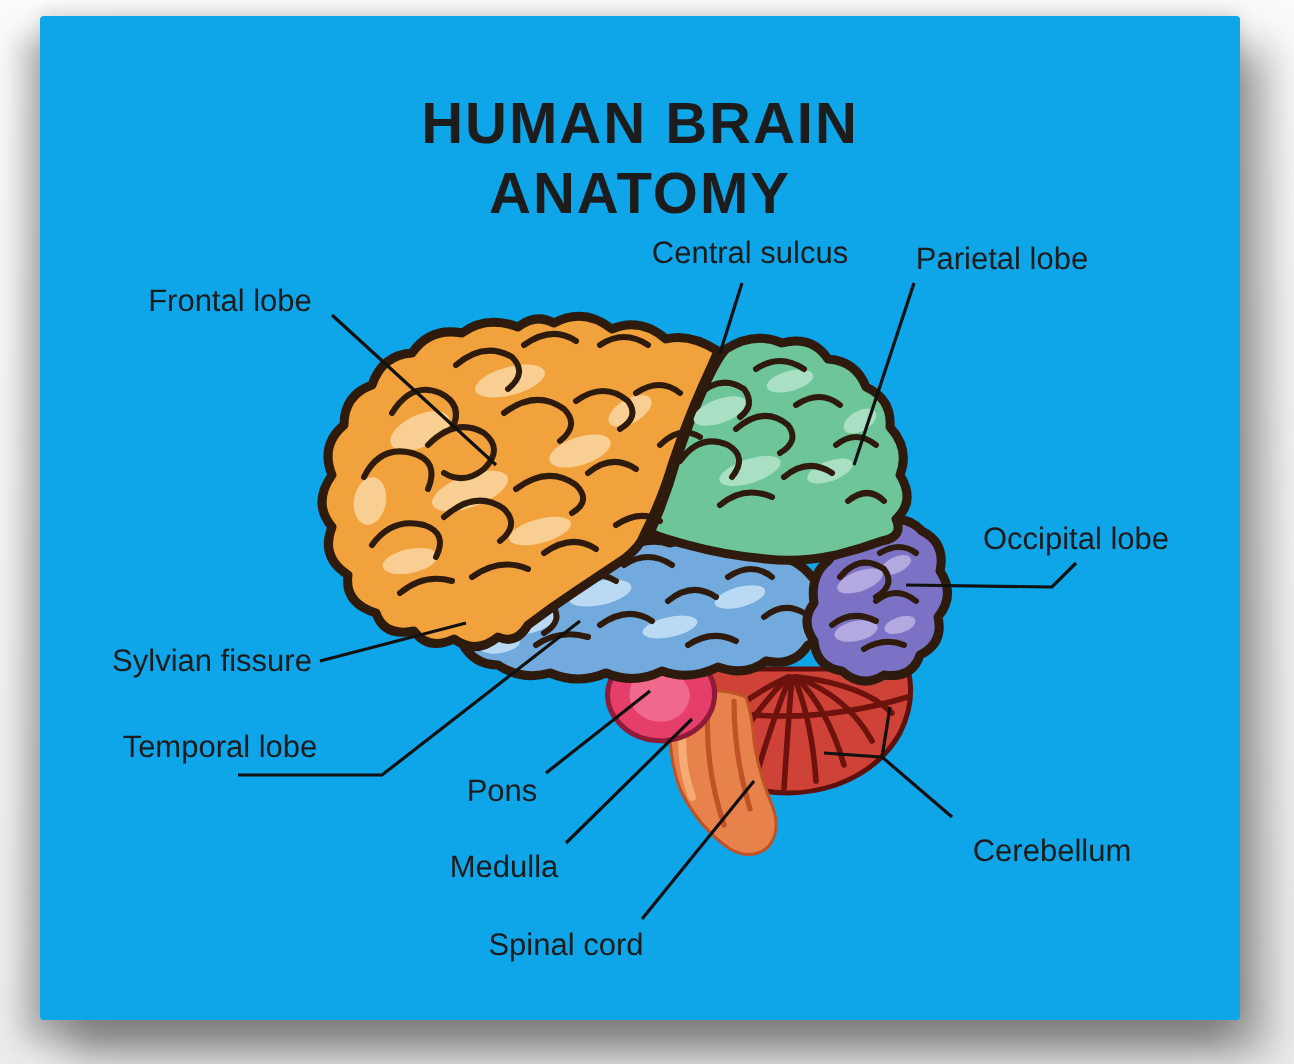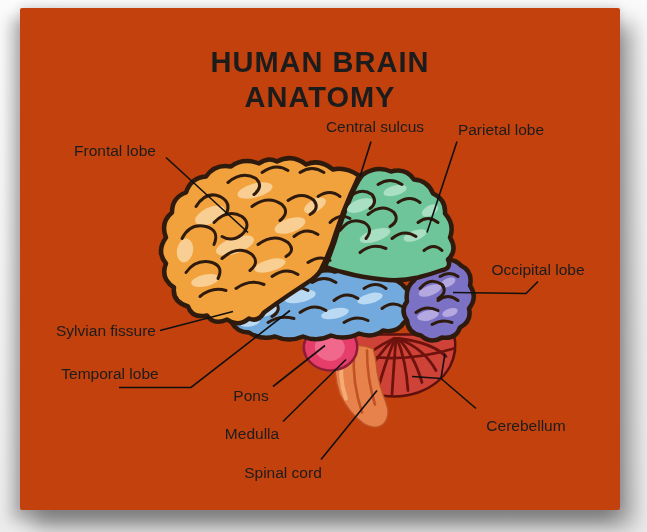--- a/index.html
+++ b/index.html
@@ -4,21 +4,21 @@
 <style>
   html,body{margin:0;padding:0;}
   body{
     width:647px;height:532px;overflow:hidden;
     background:linear-gradient(180deg,#fbfbfb 0%,#f3f3f3 55%,#ececec 100%);
     font-family:"Liberation Sans", sans-serif;
   }
   .stage{position:relative;width:647px;height:532px;}
   .card{
     position:absolute;left:20px;top:8px;width:600px;height:502px;
-    background:#c2410c;border-radius:2px;
+    background:#0ea5e9;border-radius:2px;
     box-shadow:-9px 10px 14px rgba(95,95,95,.40),
                12px 16px 22px rgba(70,70,70,.55),
                0 -3px 8px rgba(0,0,0,.10);
   }
   .card svg{position:absolute;left:0;top:0;width:600px;height:502px;display:block;}
   text{user-select:none;}
   .title-text{font-weight:bold;font-size:29px;letter-spacing:1px;text-anchor:middle;}
   .label-text{font-size:15.5px;text-anchor:middle;}
 </style>
 </head>

